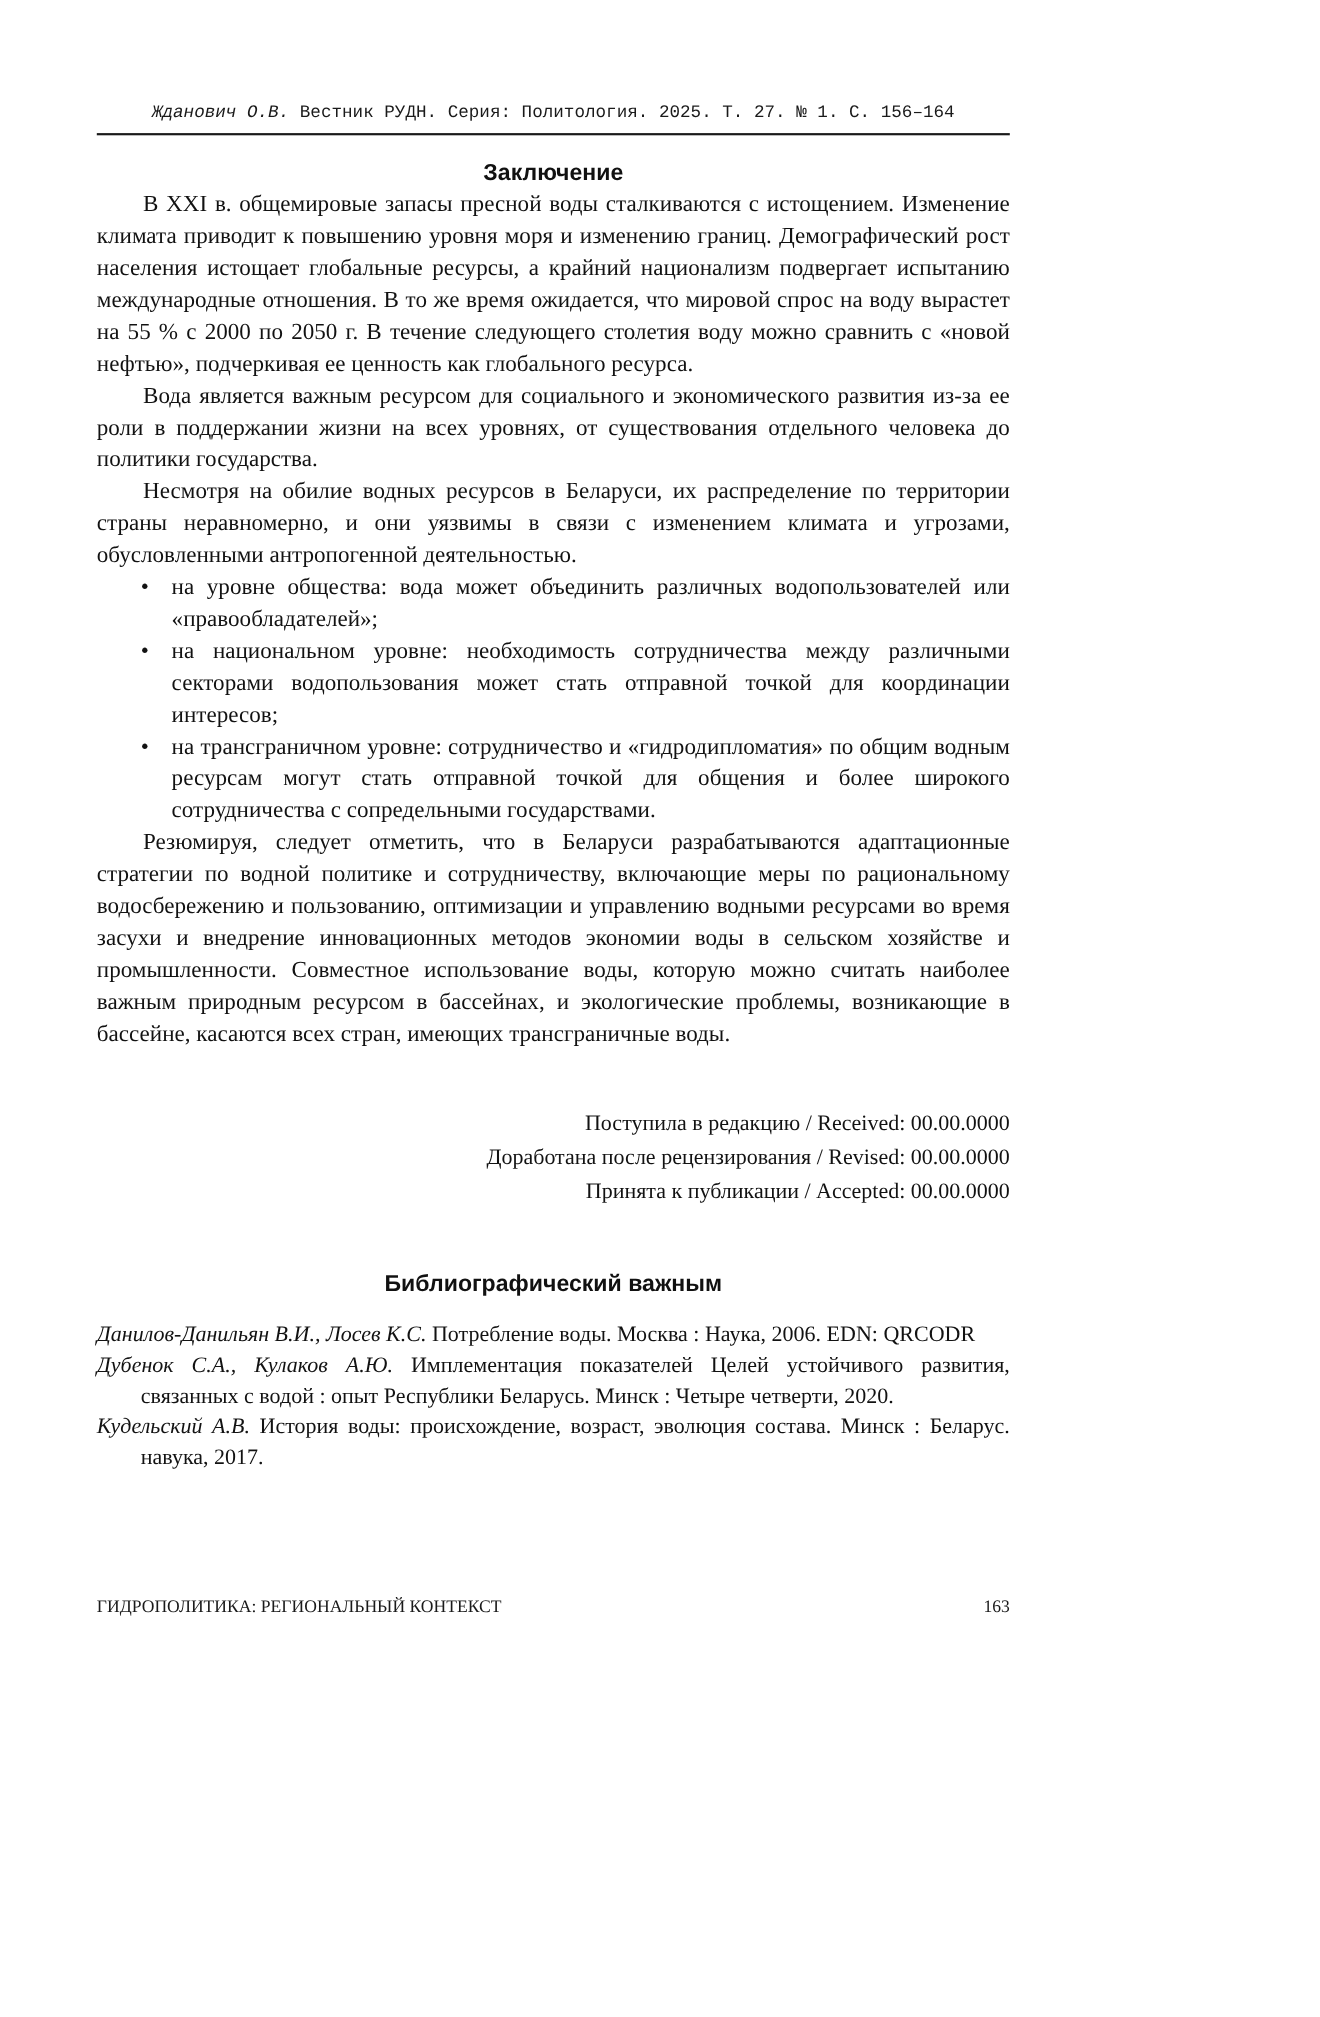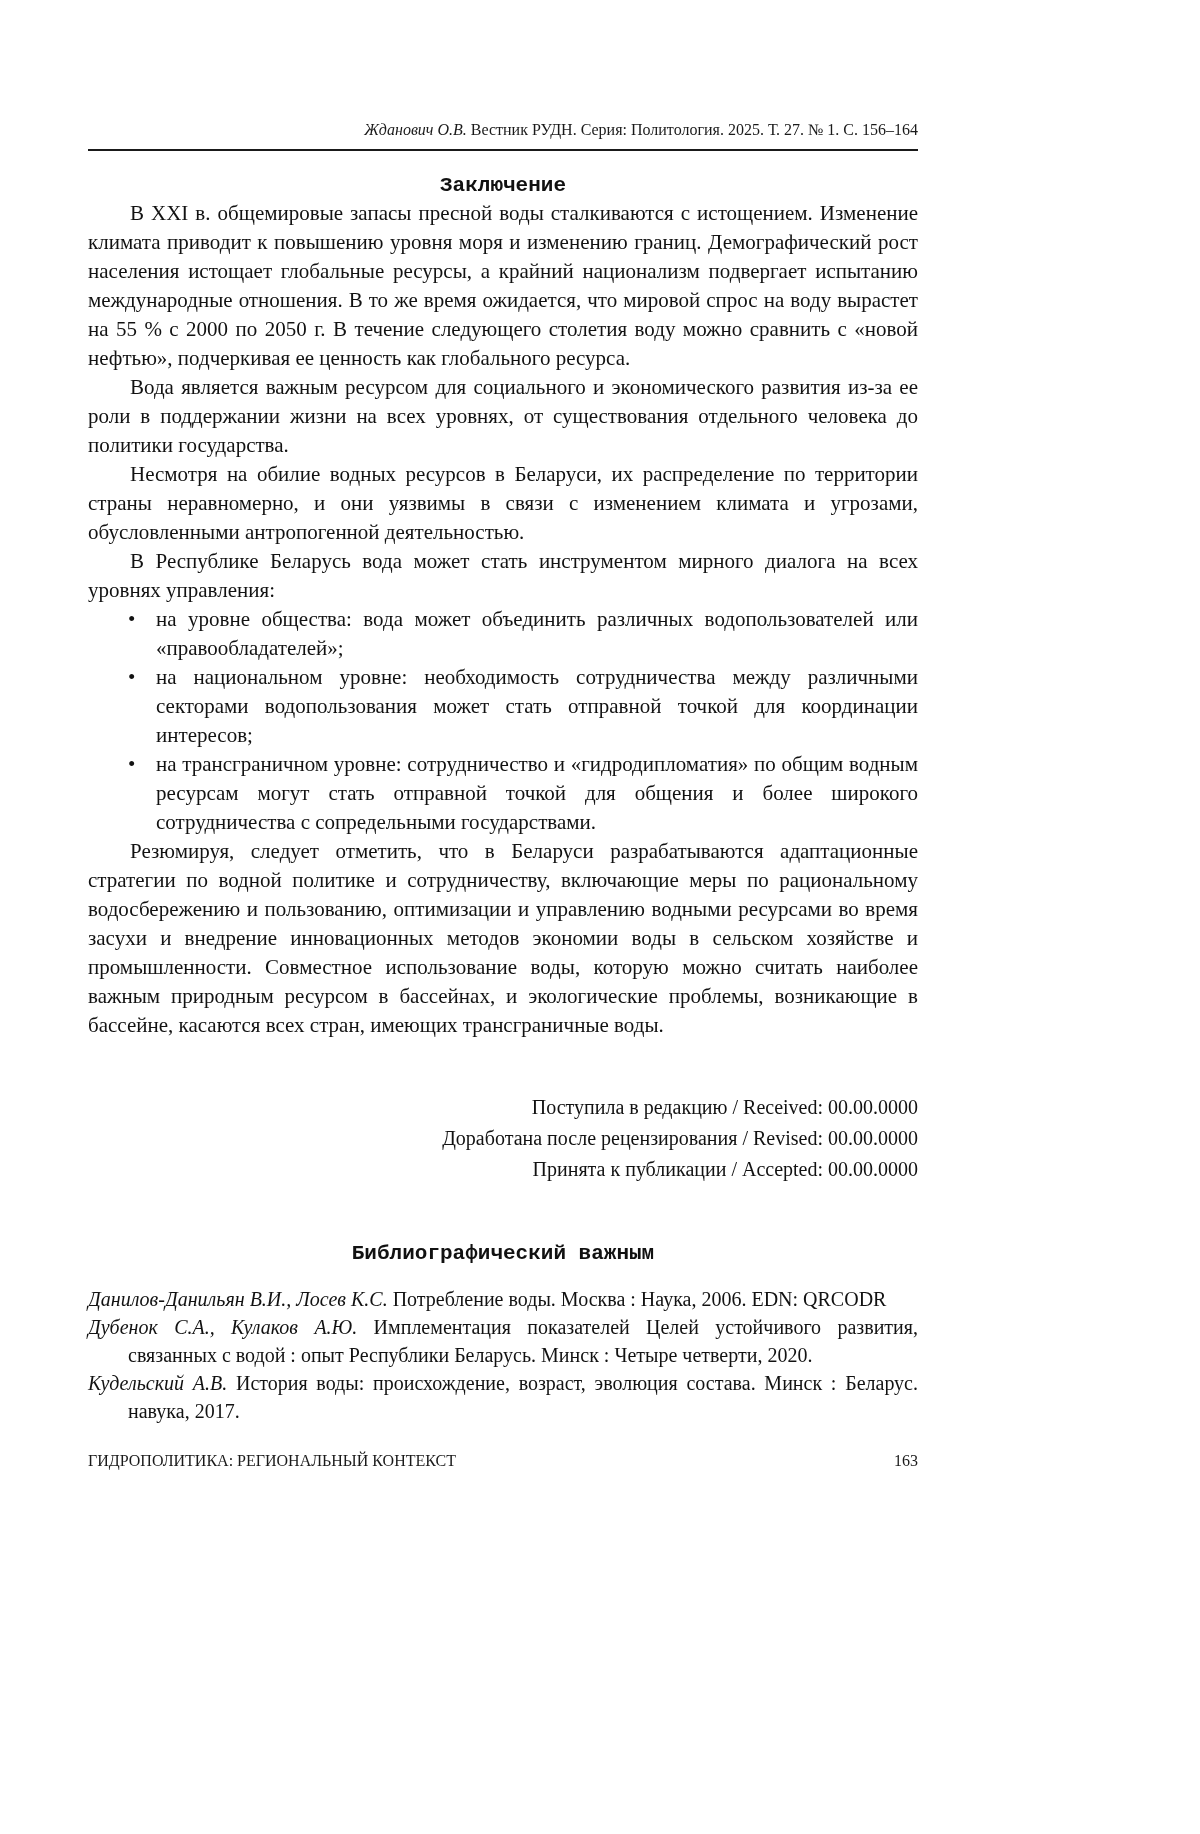--- a/index.html
+++ b/index.html
@@ -18,36 +18,37 @@
     height: 1834px;
     background: #ffffff;
   }
   .content {
     position: absolute;
     left: 88px;
     top: 0;
     width: 830px;
   }
   .running-header {
-    padding-top: 120px;
-    text-align: right;
+    padding-top: 92px;
+    text-align: center;
     font-size: 16px;
     line-height: 20px;
     color: #1a1a1a;
+    font-family: Liberation Mono, monospace;
   }
   .running-header .author { font-style: italic; }
   .header-rule {
     margin-top: 9px;
     border-bottom: 2px solid #1a1a1a;
     height: 0;
   }
   .section-heading {
     margin-top: 22px;
     text-align: center;
-    font-family: Liberation Mono, monospace;
+    font-family: Liberation Sans, sans-serif;
     font-weight: bold;
     font-size: 21px;
     line-height: 26px;
     color: #111;
   }
   .body-text p {
     font-size: 21px;
     line-height: 29px;
     text-align: justify;
     text-indent: 42px;
@@ -110,21 +111,20 @@
       <span class="author">Жданович О.В.</span><span> Вестник РУДН. Серия: Политология. 2025. Т. 27. № 1. С. 156–164</span>
       <div class="header-rule"></div>
     </div>
 
     <h2 class="section-heading">Заключение</h2>
 
     <div class="body-text">
       <p>В XXI в. общемировые запасы пресной воды сталкиваются с истощением. Изменение климата приводит к повышению уровня моря и изменению границ. Демографический рост населения истощает глобальные ресурсы, а крайний национализм подвергает испытанию международные отношения. В то же время ожидается, что мировой спрос на воду вырастет на 55 % с 2000 по 2050 г. В течение следующего столетия воду можно сравнить с «новой нефтью», подчеркивая ее ценность как глобального ресурса.</p>
       <p>Вода является важным ресурсом для социального и экономического развития из-за ее роли в поддержании жизни на всех уровнях, от существования отдельного человека до политики государства.</p>
       <p>Несмотря на обилие водных ресурсов в Беларуси, их распределение по территории страны неравномерно, и они уязвимы в связи с изменением климата и угрозами, обусловленными антропогенной деятельностью.</p>
-      <p>В Республике Беларусь вода может стать инструментом мирного диалога на всех уровнях управления:</p>
 
       <ul class="bullet-list">
         <li>
           <span class="bullet">•</span>
           <span>на уровне общества: вода может объединить различных водопользователей или «правообладателей»;</span>
         </li>
         <li>
           <span class="bullet">•</span>
           <span>на национальном уровне: необходимость сотрудничества между различными секторами водопользования может стать отправной точкой для координации интересов;</span>
         </li>

